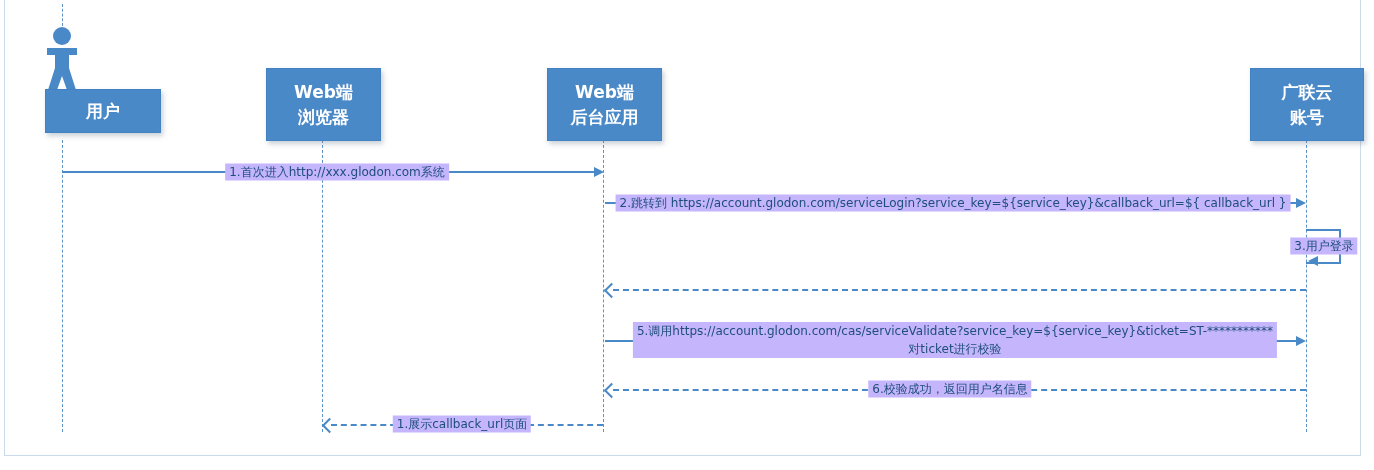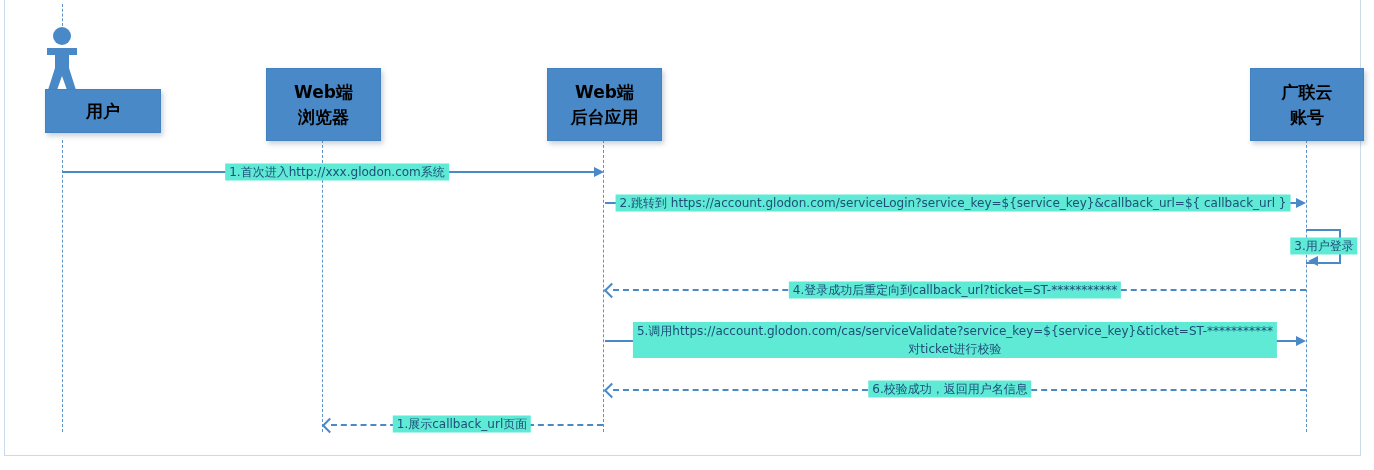--- a/index.html
+++ b/index.html
@@ -8,40 +8,40 @@
     font-family:"DejaVu Sans","Liberation Sans",sans-serif; overflow:hidden;
   }
   .frame { position:absolute; }
   .frame.left   { left:4px;    top:0;     height:456px; border-left:1px solid #ccdbeb; }
   .frame.right  { left:1360px; top:0;     height:456px; border-left:1px solid #ccdbeb; }
   .frame.bottom { left:4px;    top:455px; width:1356px; border-top:1px solid #ccdbeb; }
 
   .lifeline { position:absolute; width:0; border-left:1px dashed #5e93c8; }
 
   .actor-box {
-    position:absolute; background:#4a89c7; border:1px solid #4282c2; color:#000000;
+    position:absolute; background:#4a89c7; border:1px solid #4282c2; color:#ffffff;
     font-weight:bold; font-size:17px; line-height:1.45;
     display:flex; flex-direction:column; justify-content:center; align-items:center;
     text-align:center; box-shadow:2px 3px 5px rgba(100,120,140,0.35);
   }
 
   .msg-line { position:absolute; height:0; border-top:2px solid #4a89c7; }
   .msg-line.dashed { border-top-style:dashed; }
 
   .arrow-right { position:absolute; width:0; height:0;
     border-left:10px solid #4a89c7; border-top:5px solid transparent; border-bottom:5px solid transparent; }
   .arrow-left-solid { position:absolute; width:0; height:0;
     border-right:10px solid #4a89c7; border-top:5px solid transparent; border-bottom:5px solid transparent; }
   .chev-left { position:absolute; width:9px; height:9px;
     border-left:2px solid #4a89c7; border-bottom:2px solid #4a89c7; transform:rotate(45deg); }
 
   .self-loop { position:absolute; border:2px solid #4a89c7; border-left:none; }
 
   .msg-label {
-    position:absolute; transform:translate(-50%,-50%); background:#5eead4;
+    position:absolute; transform:translate(-50%,-50%); background:#c4b5fd;
     padding:0 4px; font-size:12px; color:#1f4e79; white-space:nowrap;
   }
   .msg-label.two-line { text-align:center; line-height:1.5; }
 </style>
 </head>
 <body>
 
 <div id="canvas">
 
   <div class="frame left"></div>
@@ -71,21 +71,20 @@
 
   <div class="msg-line dashed" style="left:613px; top:389px; width:693px;"></div>
   <div class="chev-left" style="left:606px; top:385px;"></div>
 
   <div class="msg-line dashed" style="left:331px; top:424px; width:272px;"></div>
   <div class="chev-left" style="left:324px; top:420px;"></div>
 
   <div class="msg-label" style="left:337px; top:172px;">1.首次进入http://xxx.glodon.com系统</div>
   <div class="msg-label" style="left:953px; top:203px;">2.跳转到 https://account.glodon.com/serviceLogin?service_key=${service_key}&amp;callback_url=${ callback_url }</div>
   <div class="msg-label" style="left:1304px; top:246px;margin-left:20px;">3.用户登录</div>
-  <div class="msg-label" style="left:955px; top:290px;">4.登录成功后重定向到callback_url?ticket=ST-***********</div>
   <div class="msg-label two-line" style="left:955px; top:340px;">
     <div>5.调用https://account.glodon.com/cas/serviceValidate?service_key=${service_key}&amp;ticket=ST-***********</div>
     <div>对ticket进行校验</div>
   </div>
   <div class="msg-label" style="left:950px; top:389px;">6.校验成功，返回用户名信息</div>
   <div class="msg-label" style="left:462px; top:424px;">1.展示callback_url页面</div>
 
   <svg style="position:absolute; left:40px; top:26px;" width="44" height="66" viewBox="0 0 44 66">
     <circle cx="22" cy="10" r="9" fill="#4a89c7"></circle>
     <path d="M7 22 h30 v7 h-8 v13 h-14 v-13 h-8 z" fill="#4a89c7"></path>

